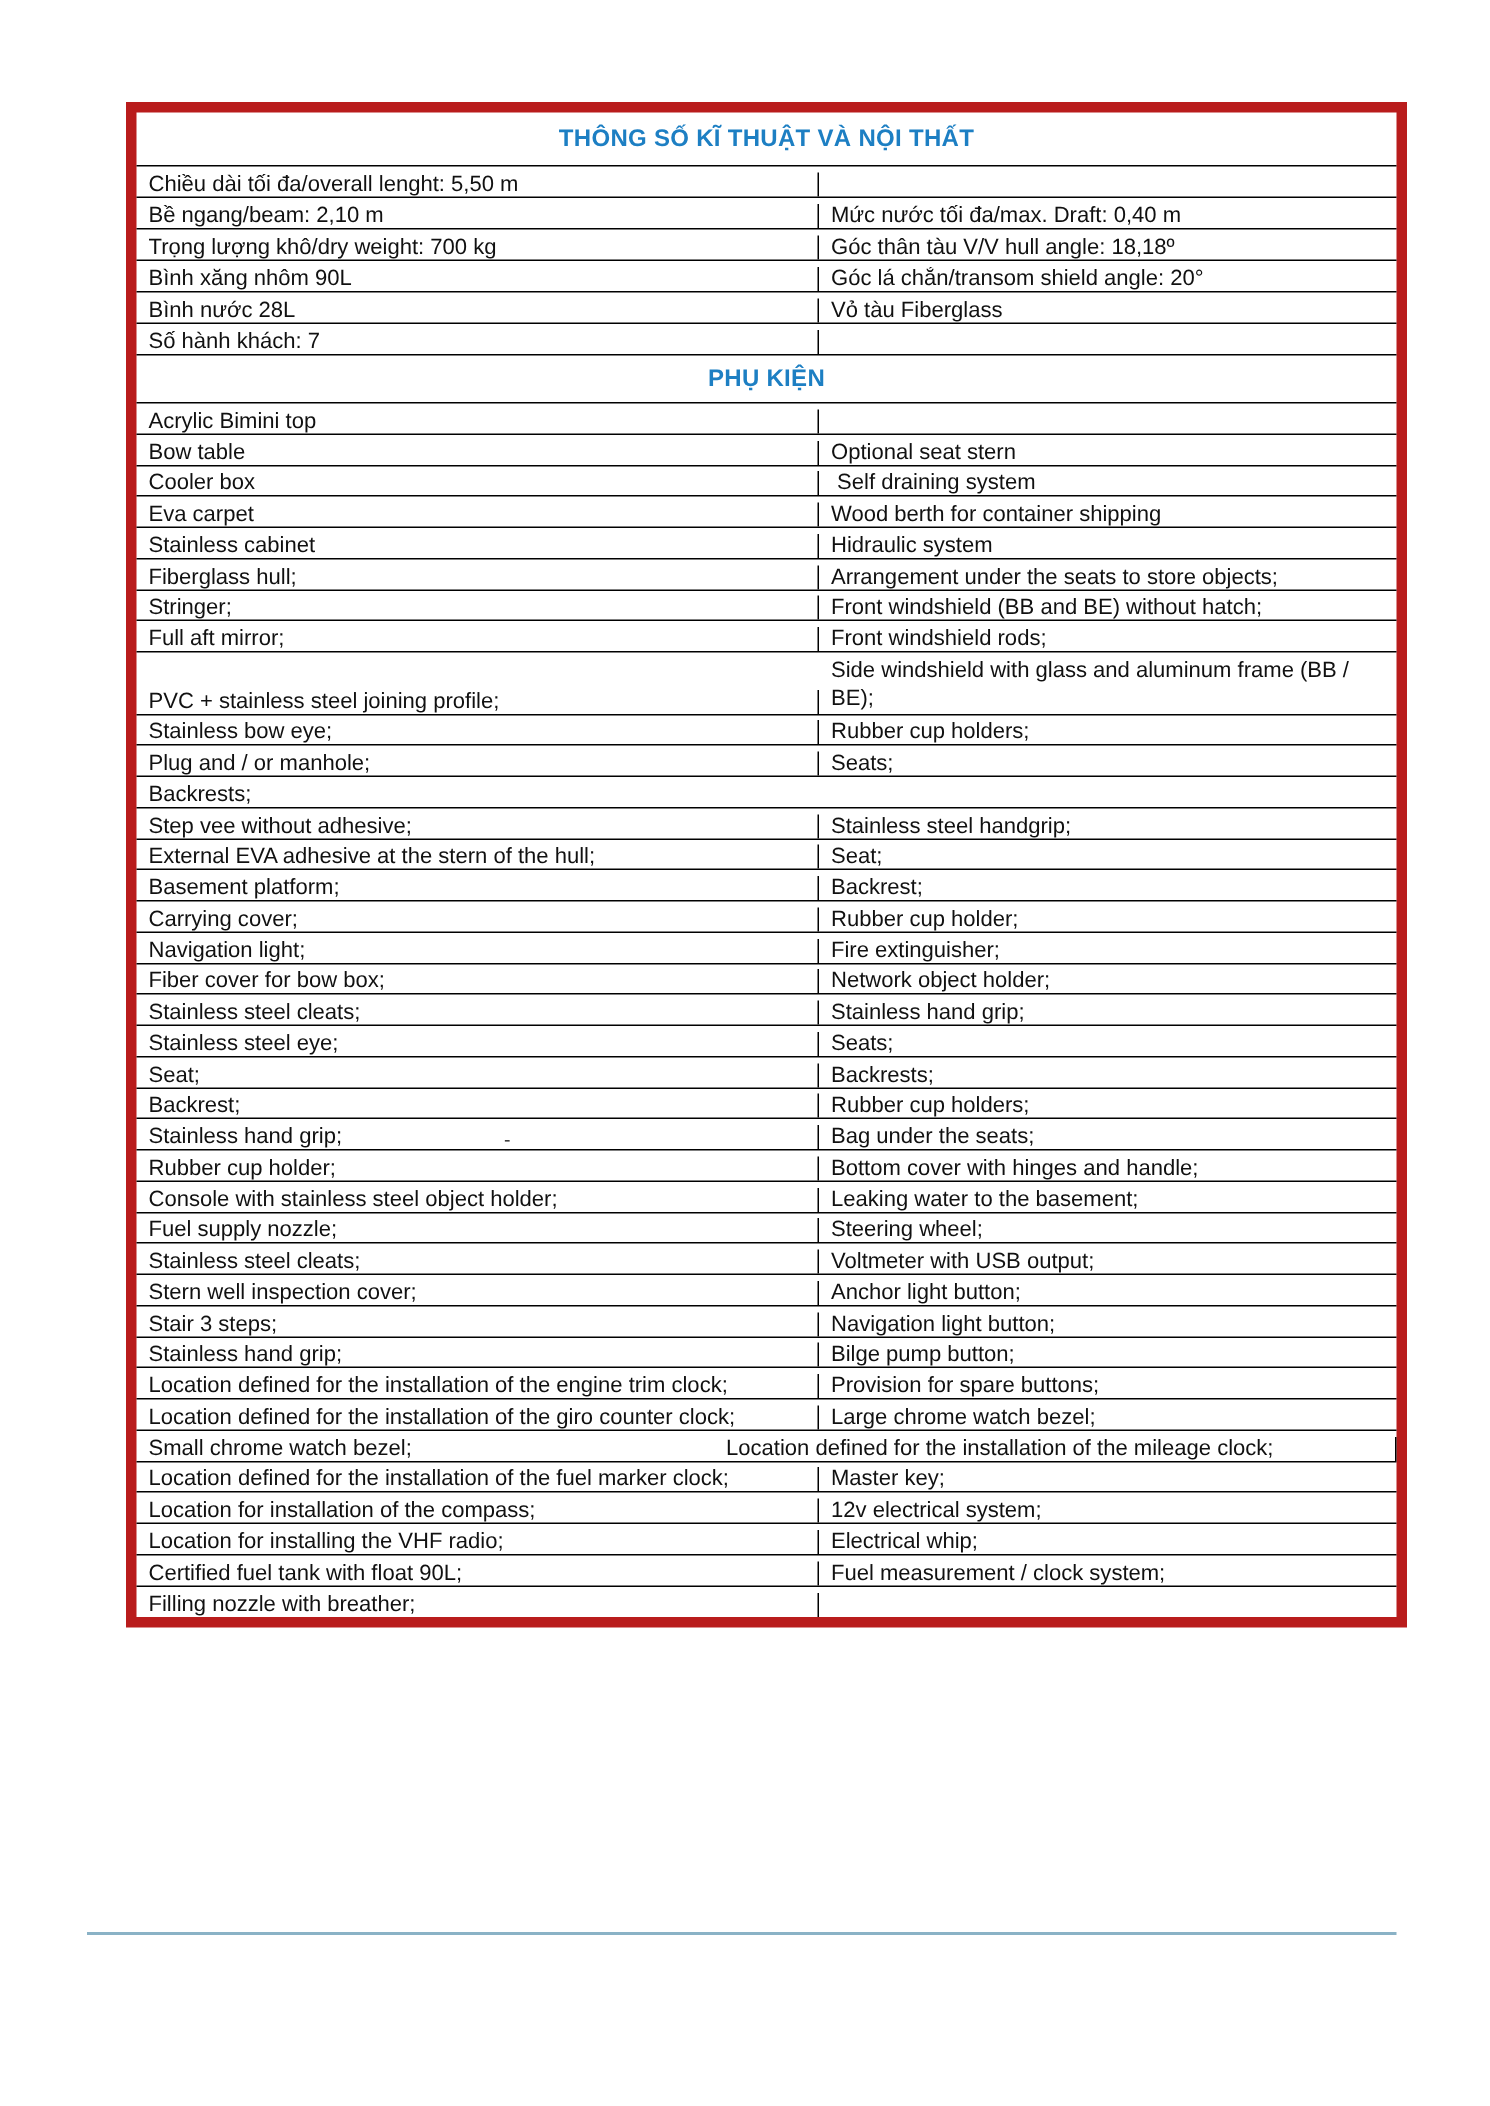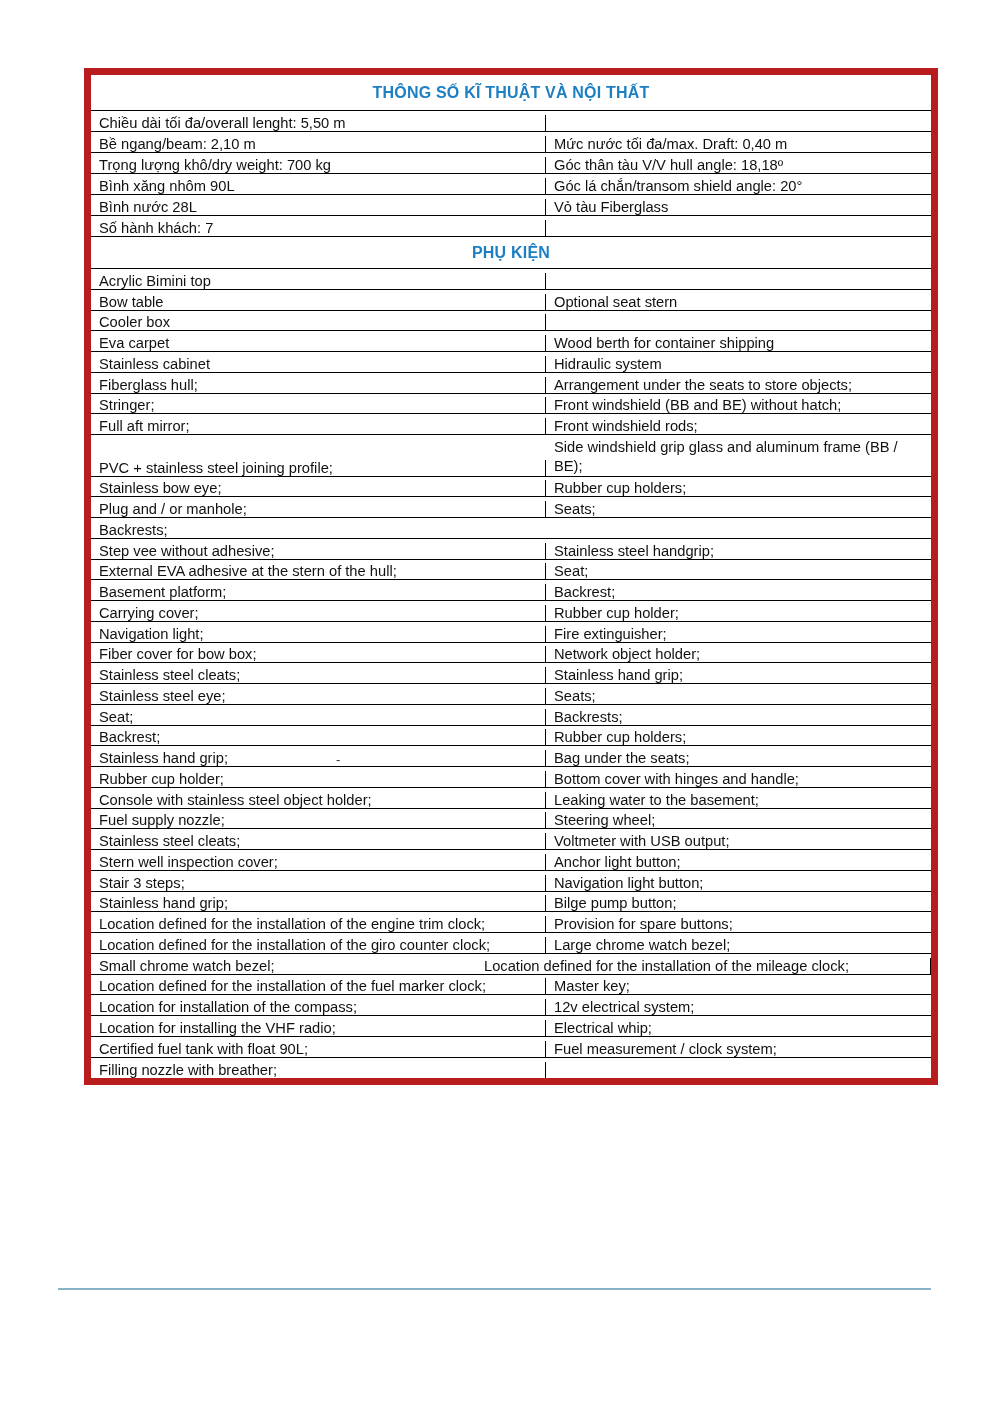--- a/index.html
+++ b/index.html
@@ -135,20 +135,21 @@
     <div id="accRows">
         <div class="t-row">
           <div class="cell left">Acrylic Bimini top</div>
         </div>
         <div class="t-row">
           <div class="cell left">Bow table</div>
           <div class="cell right">Optional seat stern</div>
         </div>
         <div class="t-row">
           <div class="cell left">Cooler box</div>
+          <div class="cell right"> Self draining system</div>
         </div>
         <div class="t-row">
           <div class="cell left">Eva carpet</div>
           <div class="cell right">Wood berth for container shipping</div>
         </div>
         <div class="t-row">
           <div class="cell left">Stainless cabinet</div>
           <div class="cell right">Hidraulic system</div>
         </div>
         <div class="t-row">
@@ -158,21 +159,21 @@
         <div class="t-row">
           <div class="cell left">Stringer;</div>
           <div class="cell right">Front windshield (BB and BE) without hatch;</div>
         </div>
         <div class="t-row">
           <div class="cell left">Full aft mirror;</div>
           <div class="cell right">Front windshield rods;</div>
         </div>
         <div class="t-row tall">
           <div class="cell left">PVC + stainless steel joining profile;</div>
-          <div class="cell right">Side windshield grip glass and aluminum frame (BB / BE);</div>
+          <div class="cell right">Side windshield with glass and aluminum frame (BB / BE);</div>
         </div>
         <div class="t-row">
           <div class="cell left">Stainless bow eye;</div>
           <div class="cell right">Rubber cup holders;</div>
         </div>
         <div class="t-row">
           <div class="cell left">Plug and / or manhole;</div>
           <div class="cell right">Seats;</div>
         </div>
         <div class="t-row">

